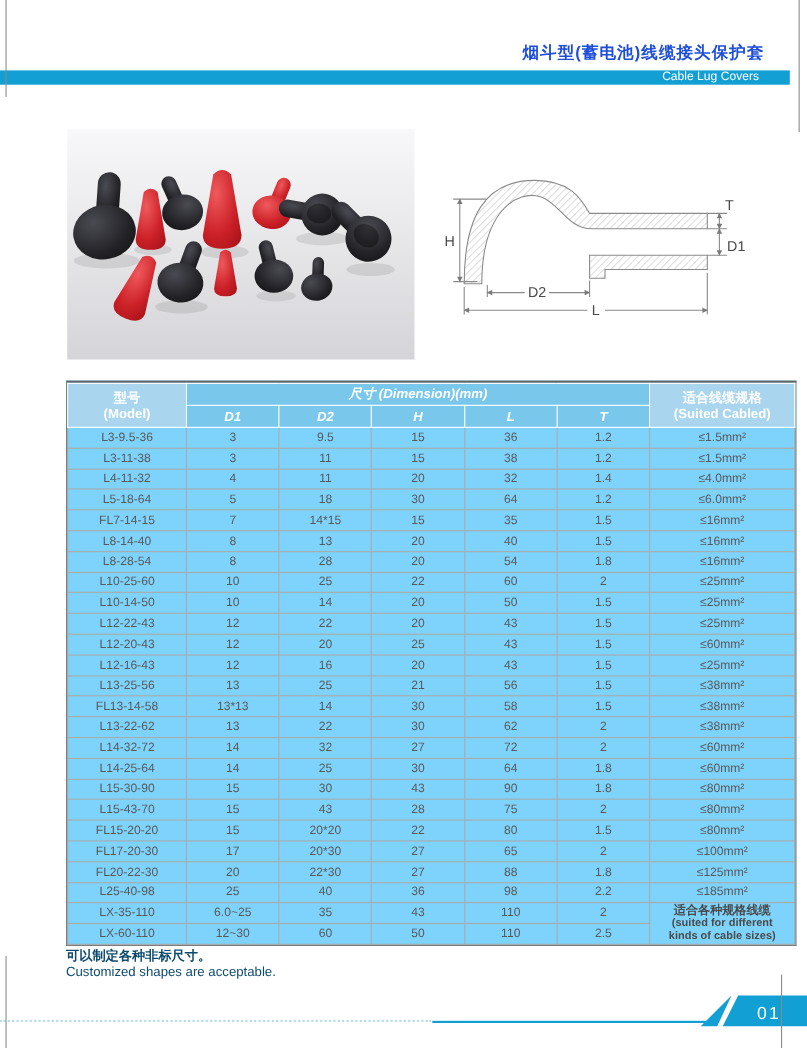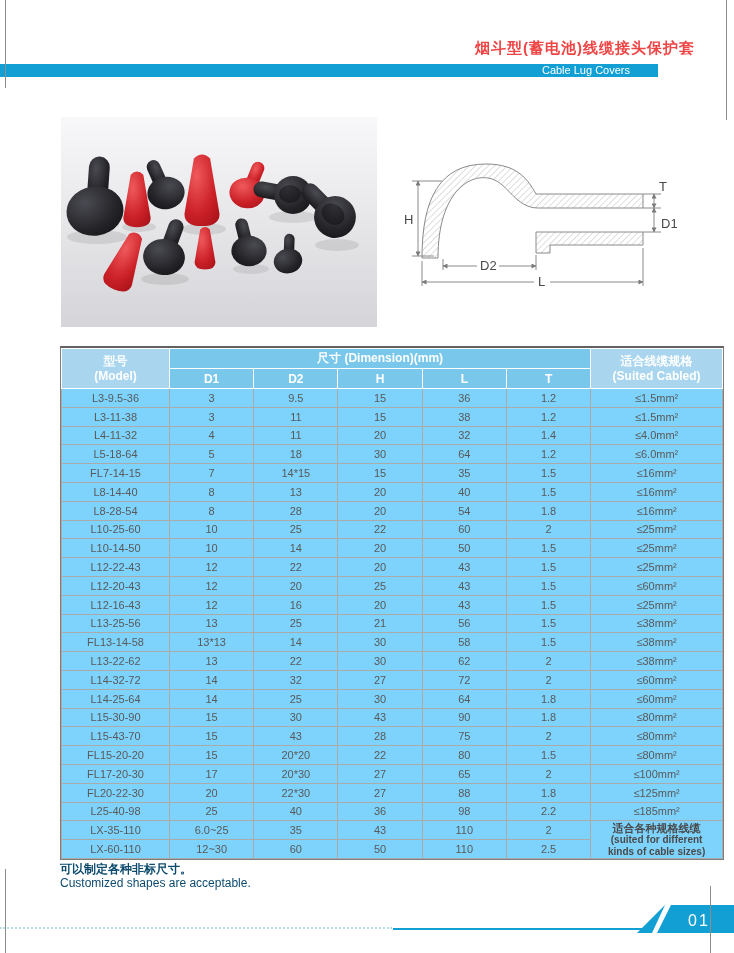--- a/index.html
+++ b/index.html
@@ -11,36 +11,36 @@
   body{background:#fff;font-family:"Liberation Sans","DejaVu Sans",sans-serif;}
   .page{position:relative;width:734px;height:953px;background:#fff;overflow:hidden;}
 
   .corner-line{position:absolute;width:1px;background:#8c8c8c;z-index:5;}
   .cl-tl{left:5px;top:0;height:88px;}
   .cl-tr{left:726px;top:0;height:120px;}
   .cl-bl{left:5px;top:869px;height:84px;}
   .cl-br{left:710px;top:886px;height:67px;}
 
   .title-zh{position:absolute;top:39px;right:39px;font-size:15px;font-weight:bold;
-    color:#ef4444;letter-spacing:1px;}
-  .banner{position:absolute;top:64px;left:0;width:658px;height:13px;background:var(--accent);
+    color:#1d4ed8;letter-spacing:1px;}
+  .banner{position:absolute;top:64px;left:0;width:718px;height:13px;background:var(--accent);
     color:#fff;font-size:11px;line-height:13px;text-align:right;padding-right:28px;}
 
   .photo{position:absolute;left:61px;top:117px;width:316px;height:210px;}
   .diagram{position:absolute;left:398px;top:128px;width:302px;height:180px;}
   .diagram text{font-size:13px;fill:#4a4a4a;}
 
   .table-wrap{position:absolute;left:60px;top:346px;width:664px;border:1px solid #7d7d7d;
     border-top:2px solid #626262;background:#7dd3fc;}
   table{border-collapse:collapse;table-layout:fixed;width:100%;}
   thead th{border:1px solid #fff;color:#fff;font-weight:bold;font-size:12px;
     text-align:center;vertical-align:middle;padding:0;}
   thead tr{height:20px;}
   .th-light{background:var(--header-light);}
-  .th-mid{background:var(--header-mid);}
+  .th-mid{background:var(--header-mid);font-style:italic;}
   .th-light div{line-height:15px;font-size:12px;}
   tbody td{border:1px solid #aaaaaa;border-top:1px solid #c6c6c6;color:#595959;
     font-size:11px;text-align:center;height:18.8px;padding:0;line-height:12px;}
   td.merged-suited{font-size:10px;color:#4a4a4a;}
   td.merged-suited div{line-height:12px;font-weight:bold;}
   td.merged-suited div:first-child{font-size:11px;}
 
   .note{position:absolute;left:60px;color:#0c4a6e;font-size:12px;}
   .note-zh{top:861px;font-weight:bold;}
   .note-en{top:876px;}

